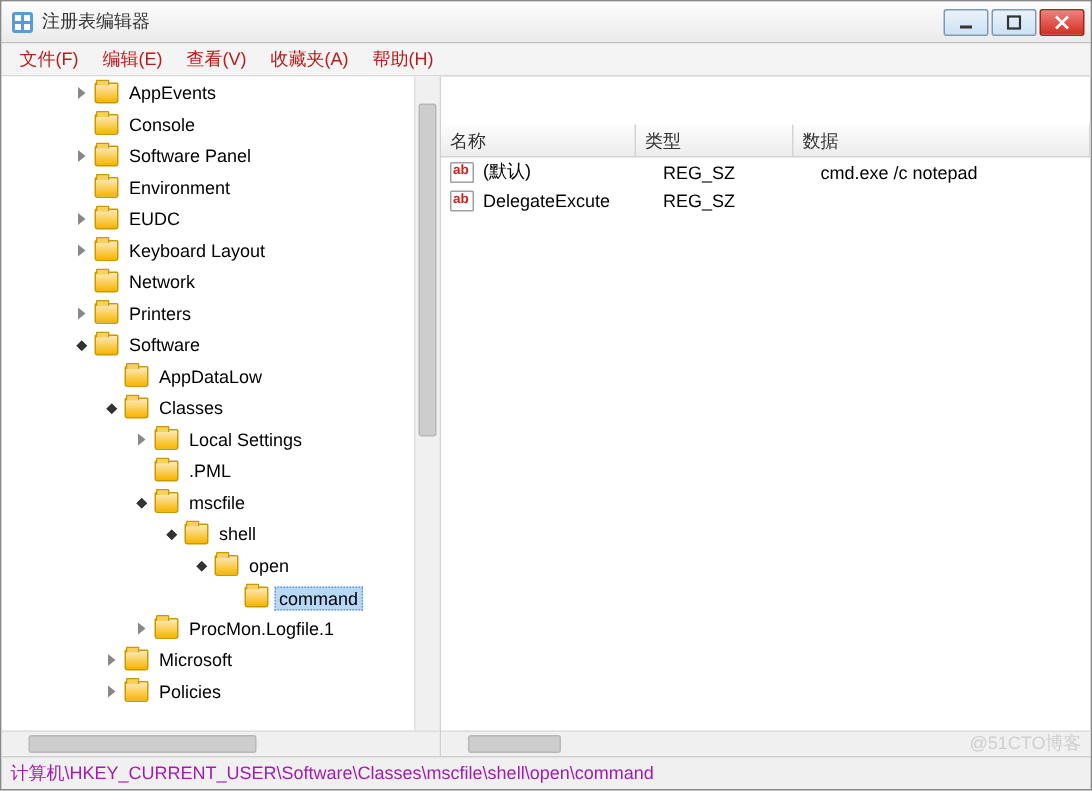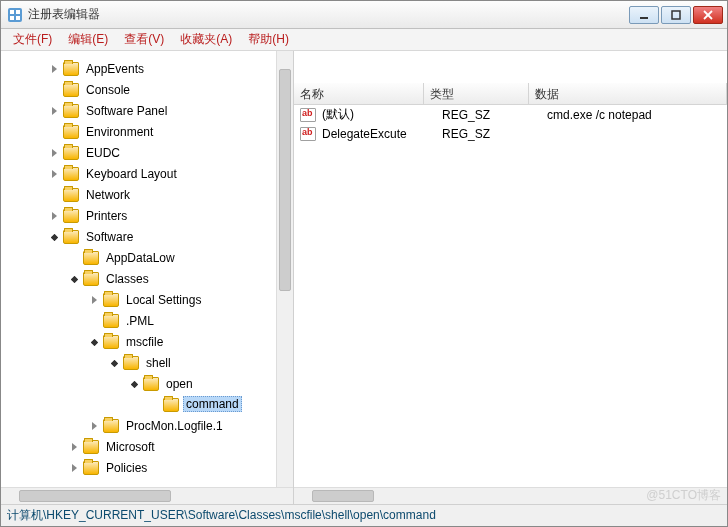--- a/index.html
+++ b/index.html
@@ -20,21 +20,21 @@
 
 
 .main { display: flex; height: 453px; }
 .treepane { width: 293px; border-right: 1px solid #d0d0d0; overflow: hidden; position: relative; background: #fff; }
 .tree-scroll { position: absolute; inset: 0 17px 17px 0; overflow: hidden; padding: 4px 0 4px 4px; }
 .tree-vscroll { position: absolute; top:0; right:0; bottom:17px; width:17px; background:#f0f0f0; border-left:1px solid #ddd;}
 .tree-hscroll { position: absolute; left:0; right:0; bottom:0; height:17px; background:#f0f0f0; border-top:1px solid #ddd;}
 .tree-vscroll::before{content:"";position:absolute;top:18px;left:2px;right:2px;height:220px;background:#cdcdcd;border:1px solid #b8b8b8;border-radius:2px;}
 .tree-hscroll::before{content:"";position:absolute;left:18px;top:2px;bottom:2px;width:150px;background:#cdcdcd;border:1px solid #b8b8b8;border-radius:2px;}
 
-.node { display: flex; align-items: flex-end; height: 21px; white-space: nowrap; }
+.node { display: flex; align-items: flex-start; height: 21px; white-space: nowrap; }
 .arrow { width: 14px; height: 14px; display:inline-flex; align-items:center; justify-content:center; flex-shrink:0;}
 .arrow.closed::before { content:""; border-left:5px solid #888; border-top:4px solid transparent; border-bottom:4px solid transparent; }
 .arrow.open::before { content:""; border-left:5px solid #333; border-top:5px solid #333; transform: rotate(45deg); width:0;height:0;}
 .spacer { display:inline-block; flex-shrink:0;}
 .folder { width:16px; height:14px; background: linear-gradient(#fceabb,#f8b500); border-radius: 1px 1px 2px 2px; border:1px solid #c99a00; margin: 0 4px 0 2px; position:relative; flex-shrink:0;}
 .folder::before{content:"";position:absolute;top:-3px;left:0;width:7px;height:3px;background:#f8d060;border:1px solid #c99a00;border-bottom:none;border-radius:1px 1px 0 0;}
 .node.sel .label { background:#b8d8f8; border:1px dotted #6a9acf; padding:0 2px;}
 .label { padding: 0 3px; color:#000;}
 
 .listpane { flex:1; display:flex; flex-direction:column; background:#fff; position:relative;margin-top:32px; }
@@ -43,21 +43,21 @@
 .c1{width:130px;} .c2{width:105px;} .c3{flex:1;}
 .listbody { flex:1; position:relative; overflow:hidden;}
 .row { display:flex; align-items:center; height:19px;}
 .valicon { width:16px; height:14px; margin:0 4px 0 6px; background:#fff; border:1px solid #a0a0a0; position:relative; border-radius:1px; flex-shrink:0;}
 .valicon::before{content:"ab"; color:#d02020; font-size:9px; font-weight:bold; position:absolute; left:1px; top:-1px;}
 .cell { padding:0 2px;}
 .cell.c1{width:120px;} .cell.c2{width:105px;} .cell.c3{flex:1;}
 .list-hscroll{position:absolute;left:0;right:0;bottom:0;height:17px;background:#f0f0f0;border-top:1px solid #ddd;}
 .list-hscroll::before{content:"";position:absolute;left:18px;top:2px;bottom:2px;width:60px;background:#cdcdcd;border:1px solid #b8b8b8;border-radius:2px;}
 
-.statusbar { height:22px; background:#f0f0f0; border-top:1px solid #d0d0d0; padding:2px 6px; color:#0c4a6e; display:flex; align-items:center;}
+.statusbar { height:22px; background:#f0f0f0; border-top:1px solid #d0d0d0; padding:2px 6px; color:#a21caf; display:flex; align-items:center;}
 .watermark { position:absolute; right:6px; bottom:22px; color:#cfcfcf; font-size:12px; pointer-events:none;}
 </style>
 </head>
 <body>
 
 <div class="titlebar">
   <svg class="appicon" viewBox="0 0 16 16">
       <rect x="1" y="1" width="14" height="14" fill="#5a9bd4" rx="2"></rect>
       <rect x="3" y="3" width="4" height="4" fill="#fff"></rect>
       <rect x="9" y="3" width="4" height="4" fill="#fff"></rect>

